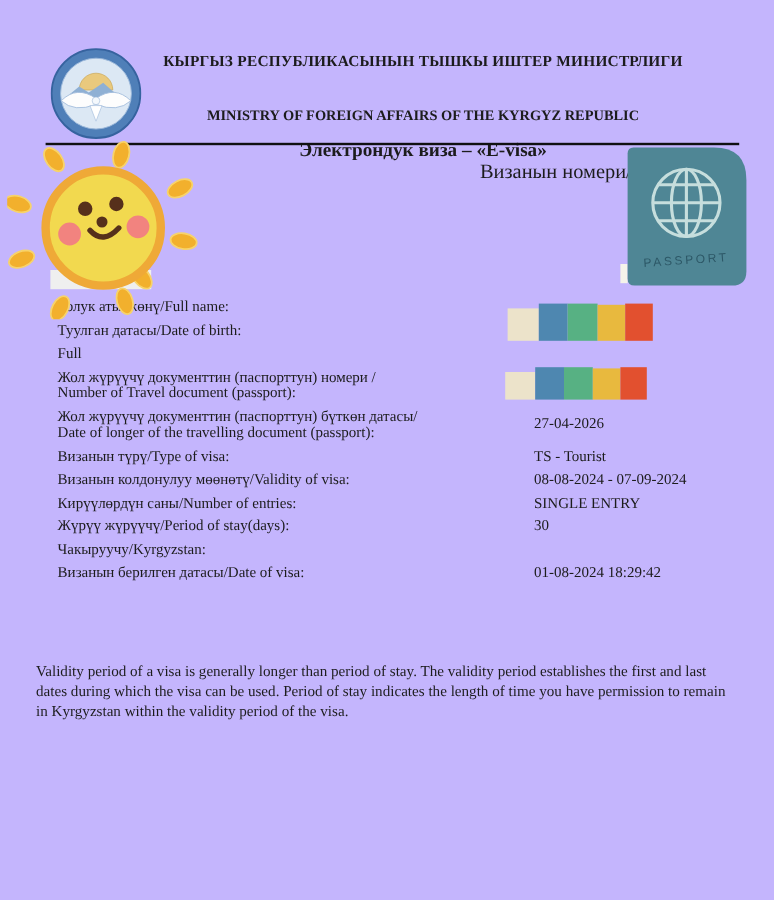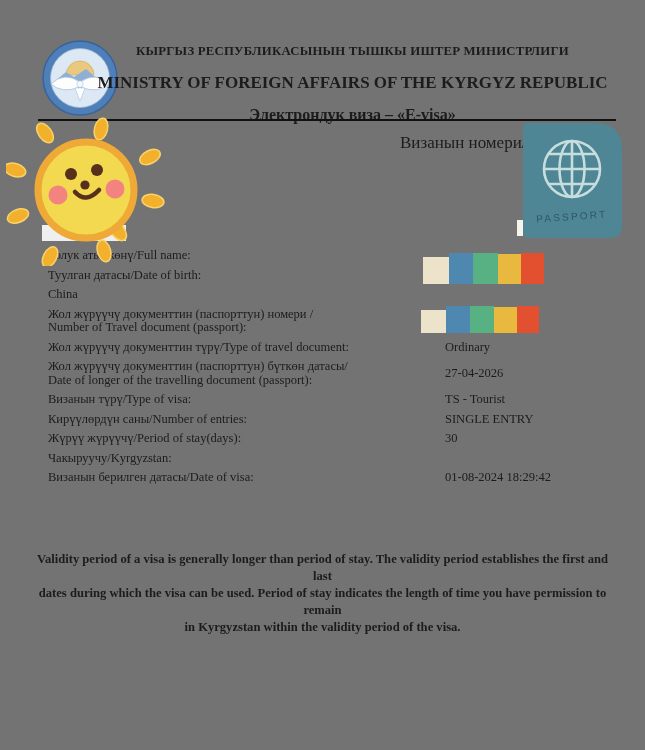--- a/index.html
+++ b/index.html
@@ -1,23 +1,23 @@
 <!DOCTYPE html>
 <html><head>
 <meta charset="utf-8">
 <style>
   * { margin:0; padding:0; box-sizing:border-box; }
   body { background:#ffffff; font-family:"Liberation Serif","DejaVu Serif",serif; }
-  .page { position:relative; width:645px; height:750px; background:#737373; overflow:hidden; color:#1c1c1c; }
+  .page { position:relative; width:645px; height:750px; background:#c4b5fd; overflow:hidden; color:#1c1c1c; }
 
   
   .emblem { position:absolute; left:42px; top:40px; width:76px; height:76px; }
   .titles { position:absolute; left:95px; top:44px; width:515px; text-align:center; }
   .title-ky { font-size:12.8px; font-weight:bold; letter-spacing:.2px; }
-  .title-en { font-size:17px; font-weight:bold; margin-top:14px; }
+  .title-en { font-size:12px; font-weight:bold; margin-top:30px; }
   .title-sub { font-size:16px; font-weight:bold; margin-top:13px; }
   .rule { position:absolute; left:38px; top:119px; width:578px; height:2px; background:#111; }
 
   
   .photo-edge { position:absolute; left:42px; top:225px; width:84px; height:16px; background:#efefef; }
   .sun { position:absolute; left:6px; top:116px; width:170px; height:150px; z-index:6; }
 
   
   .visa-no { position:absolute; left:400px; top:133px; font-size:17px; white-space:nowrap; }
   .passport { position:absolute; left:513px; top:120px; width:118px; height:124px; z-index:7; }
@@ -33,22 +33,22 @@
   .redact-1 { left:423px; top:253px; width:121px; height:31px; }
   .redact-2 { left:421px; top:306px; width:118px; height:27px; }
   .redact span { display:block; }
   .redact .b1 { width:26px; height:87%; background:#ece3ca; }
   .redact .b2 { width:24px; height:100%; background:#4e87b0; }
   .redact .b3 { width:25px; height:99%; background:#57b183; }
   .redact .b4 { width:23px; height:96%; background:#e8b93e; }
   .redact .b5 { width:23px; height:100%; background:#e2502f; }
 
   
-  .footer { position:absolute; left:30px; top:551px; width:585px; text-align:center;
-            font-weight:bold; font-size:12.6px; line-height:17px; white-space:pre-line; }
+  .footer { position:absolute; left:30px; top:551px; width:585px; 
+            font-weight:normal; font-size:12.6px; line-height:17px; white-space:pre-line; }
 </style>
 </head>
 <body>
 
 <div class="page">
 
   <svg class="emblem" viewBox="0 0 76 76">
     <circle cx="38" cy="38" r="37" fill="#4f7fb8" stroke="#36639f" stroke-width="1.5"></circle>
     <circle cx="38" cy="38" r="29.5" fill="#dce8f4" stroke="#9db9da" stroke-width="0.8"></circle>
     <path d="M24 35 a14 14 0 0 1 28 0 L24 35 Z" fill="#e9c97d" stroke="#caa85a" stroke-width="0.6"></path>
@@ -105,39 +105,39 @@
   <div class="rows">
     <div class="row">
       <div class="f-label">Толук аты-жөнү/Full name:</div>
       <div class="f-value"></div>
     </div>
     <div class="row">
       <div class="f-label">Туулган датасы/Date of birth:</div>
       <div class="f-value"></div>
     </div>
     <div class="row">
-      <div class="f-value">China</div>
+      <div class="f-value">Full</div>
     </div>
     <div class="row">
       <div class="f-label">Жол жүрүүчү документтин (паспорттун) номери /
 Number of Travel document (passport):</div>
       <div class="f-value"></div>
-    </div>
-    <div class="row">
-      <div class="f-label">Жол жүрүүчү документтин түрү/Type of travel document:</div>
-      <div class="f-value">Ordinary</div>
     </div>
     <div class="row">
       <div class="f-label">Жол жүрүүчү документтин (паспорттун) бүткөн датасы/
 Date of longer of the travelling document (passport):</div>
       <div class="f-value">27-04-2026</div>
     </div>
     <div class="row">
       <div class="f-label">Визанын түрү/Type of visa:</div>
       <div class="f-value">TS - Tourist</div>
+    </div>
+    <div class="row">
+      <div class="f-label">Визанын колдонулуу мөөнөтү/Validity of visa:</div>
+      <div class="f-value">08-08-2024 - 07-09-2024</div>
     </div>
     <div class="row">
       <div class="f-label">Кирүүлөрдүн саны/Number of entries:</div>
       <div class="f-value">SINGLE ENTRY</div>
     </div>
     <div class="row">
       <div class="f-label">Жүрүү жүрүүчү/Period of stay(days):</div>
       <div class="f-value">30</div>
     </div>
     <div class="row">

